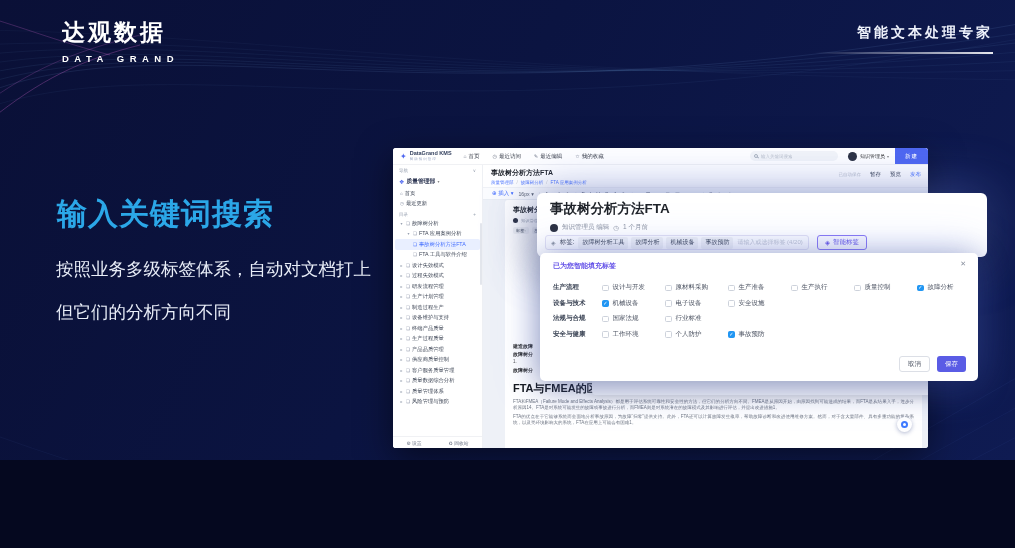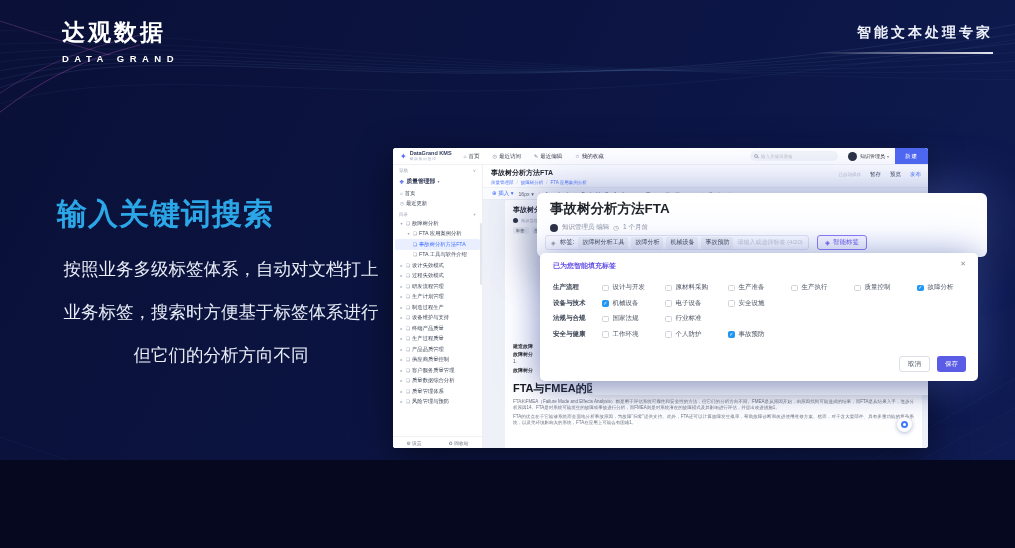--- a/index.html
+++ b/index.html
@@ -14,21 +14,21 @@
   .logo-en { font-size:9.5px; letter-spacing:5.5px; margin-top:5px; font-weight:bold; }
   .tagline { position:absolute; right:22px; top:24px; color:#eef2fb; font-size:14px;
     font-weight:bold; letter-spacing:3px; }
   .tagline-line { position:absolute; right:22px; top:52px; width:178px; height:2px;
     background:linear-gradient(to left, rgba(255,255,255,.9), rgba(255,255,255,0)); }
 
   
   .feature-title { position:absolute; left:57px; top:194px; font-size:30px; font-weight:bold;
     color:var(--cyan,#2BA7E8); letter-spacing:1px; }
   .feature-desc { position:absolute; left:56px; top:248px; width:330px; color:#e9eef8;
-    font-size:17.5px;text-align:center; }
+    font-size:17.5px; }
   .feature-desc div { line-height:43px; white-space:nowrap; }
 
   
   .app { position:absolute; left:393px; top:148px; width:535px; height:300px; background:#fff;
     border-radius:3px; box-shadow:0 10px 35px rgba(0,0,0,.5); overflow:hidden; }
   .topbar { height:17px; display:flex; align-items:center; padding-left:7px;
     border-bottom:1px solid #f0f1f4; background:#fff; }
   .app-logo-mark { color:var(--appblue,#4D66F0); font-size:8px; margin-right:3px; }
   .app-logo-txt { line-height:1; margin-right:12px; }
   .app-logo-name { font-size:5.5px; font-weight:bold; color:#33405e; }
@@ -177,21 +177,20 @@
   <div class="logo">
     <div class="logo-cn">达观数据</div>
     <div class="logo-en">DATA GRAND</div>
   </div>
   <div class="tagline">智能文本处理专家</div>
   <div class="tagline-line"></div>
 
   <div class="feature-title">输入关键词搜索</div>
   <div class="feature-desc">
       <div>按照业务多级标签体系，自动对文档打上</div>
-      <div>业务标签，搜索时方便基于标签体系进行</div>
       <div>但它们的分析方向不同</div>
     </div>
 
   <div class="app">
     <div class="topbar">
       <span class="app-logo-mark">✦</span>
       <span class="app-logo-txt">
         <div class="app-logo-name">DataGrand KMS</div>
         <div class="app-logo-sub">智能知识管理</div>
       </span>

